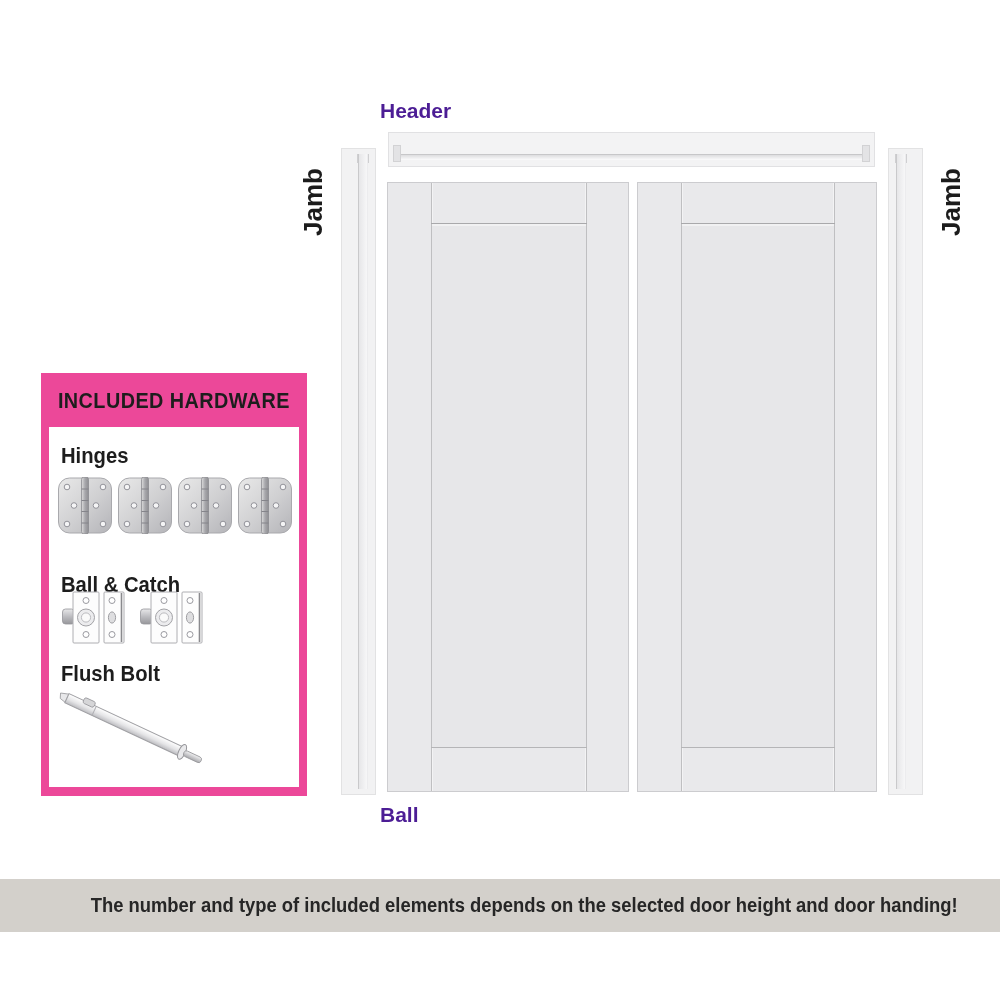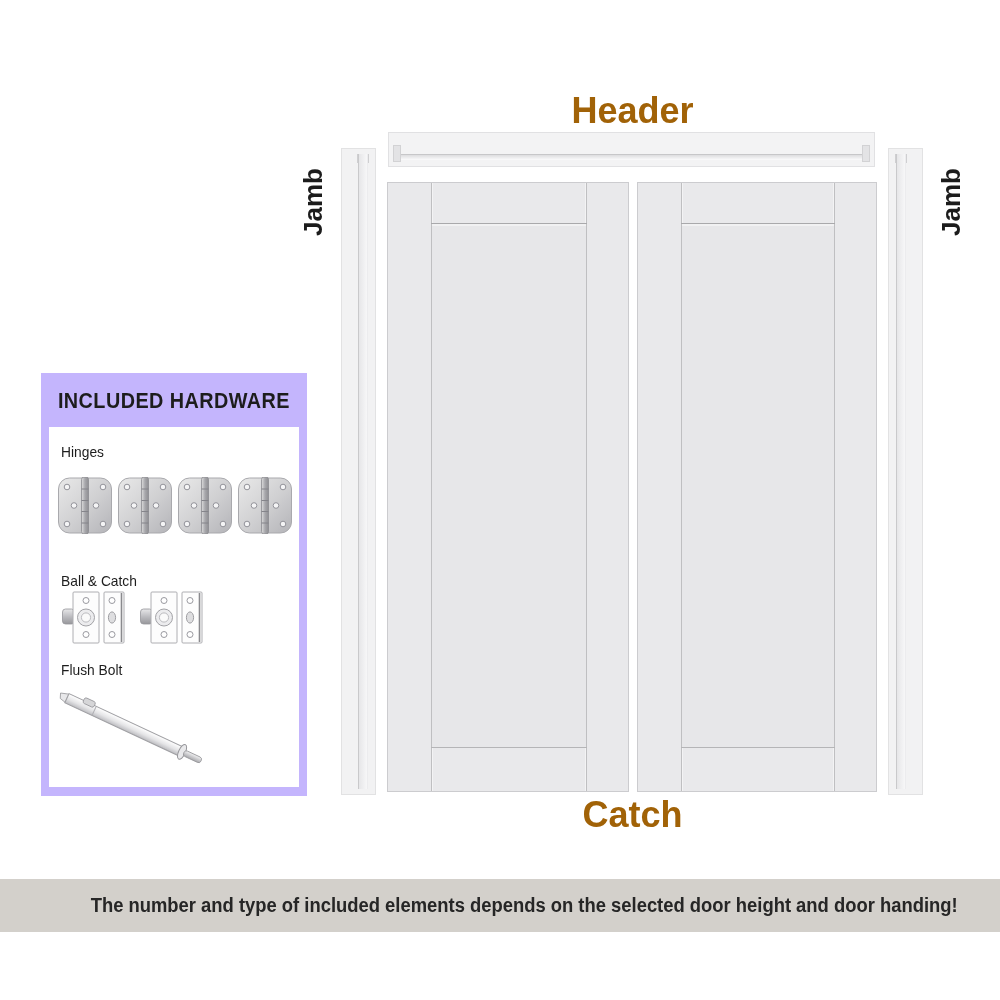--- a/index.html
+++ b/index.html
@@ -4,21 +4,21 @@
 <style>
   html,body{margin:0;padding:0;background:#ffffff;}
   #canvas{
     position:relative;width:1000px;height:1000px;background:#ffffff;overflow:hidden;
     font-family:"Liberation Sans","DejaVu Sans",sans-serif;color:#1e1e1e;
   }
   .abs{position:absolute;}
 
   
   .part-label{
-    font-weight:700;font-size:36px;text-align:center;color:#a16207;letter-spacing:0;
+    font-weight:700;font-size:21px;color:#4c1d95;letter-spacing:0;
   }
   .vlabel{
     font-weight:700;font-size:26px;text-align:center;color:#1c1c1c;
     transform:rotate(-90deg);
   }
 
   
   .header-bar{
     left:388px;top:132px;width:487px;height:35px;
     background:#f3f3f4;border:1px solid #e1e1e3;box-sizing:border-box;
@@ -61,32 +61,32 @@
   .door .stile-hl.l{left:44px;} .door .stile-hl.r{right:42px;}
   .door .rail-line.t{position:absolute;left:43px;right:41px;top:40px;height:1px;background:#a9a9ab;}
   .door .rail-hl.t{position:absolute;left:44px;right:42px;top:41px;height:2px;background:#f1f1f2;}
   .door .rail-line.b{position:absolute;left:43px;right:41px;bottom:43px;height:1px;background:#b5b5b7;}
   .door .panel{
     position:absolute;left:44px;right:42px;top:43px;bottom:44px;background:#e7e7e9;
   }
 
   
   .hardware-box{
-    left:41px;top:373px;width:266px;height:423px;background:#c4b5fd;
+    left:41px;top:373px;width:266px;height:423px;background:#ec4899;
   }
   .hw-title{
     height:54px;line-height:56px;text-align:center;font-weight:700;font-size:22px;
     color:#1d1d1d;white-space:nowrap;
   }
   .hw-title span{display:inline-block;transform:scaleX(0.9);transform-origin:center;letter-spacing:0.5px;}
   .hw-inner{
     position:absolute;left:8px;right:8px;top:54px;bottom:9px;background:#ffffff;
   }
   .hw-label{
-    position:absolute;left:12px;font-weight:400;font-size:15px;color:#1d1d1d;white-space:nowrap;
+    position:absolute;left:12px;font-weight:700;font-size:22px;color:#1d1d1d;white-space:nowrap;
   }
   .hw-label span{display:inline-block;transform:scaleX(0.92);transform-origin:left;}
   .hw-row{position:absolute;display:flex;}
   .row-hinges{left:9px;top:50px;gap:6px;}
   .row-ballcatch{left:13px;top:163px;gap:14px;}
   .row-flushbolt{left:8px;top:262px;}
 
   
   .banner{
     left:0;top:879px;width:1000px;height:53px;background:#d3d0cb;
@@ -142,21 +142,21 @@
     <div class="stile-line l"></div>
     <div class="stile-line r"></div>
     <div class="stile-hl l"></div>
     <div class="stile-hl r"></div>
     <div class="rail-line t"></div>
     <div class="rail-hl t"></div>
     <div class="rail-line b"></div>
     <div class="panel"></div>
   </div>
 
-  <div class="abs part-label" style="left:380px;top:796px;width:505px;height:38px;line-height:38px;">Catch</div>
+  <div class="abs part-label" style="left:380px;top:796px;width:505px;height:38px;line-height:38px;">Ball</div>
 
   <div class="abs hardware-box">
     <div class="hw-title">
       <span>INCLUDED HARDWARE</span>
     </div>
     <div class="hw-inner">
 
       <div class="hw-label" style="top:16px;">
         <span>Hinges</span>
       </div>

